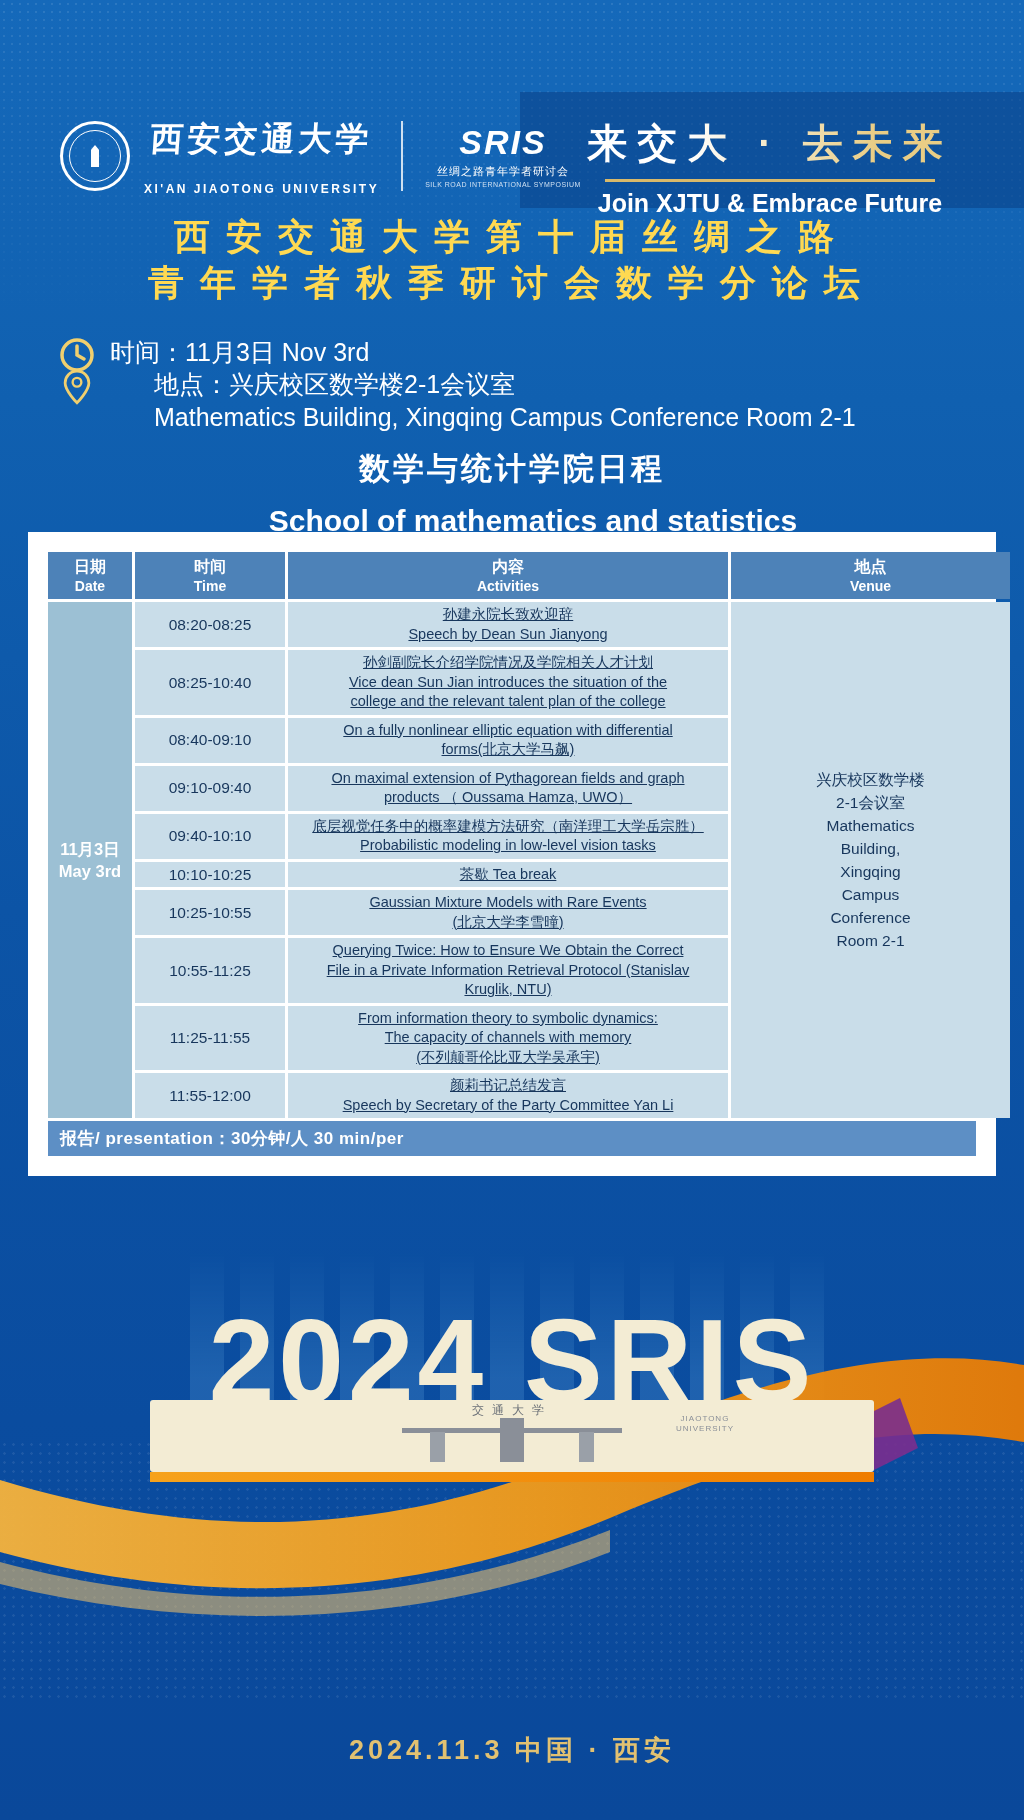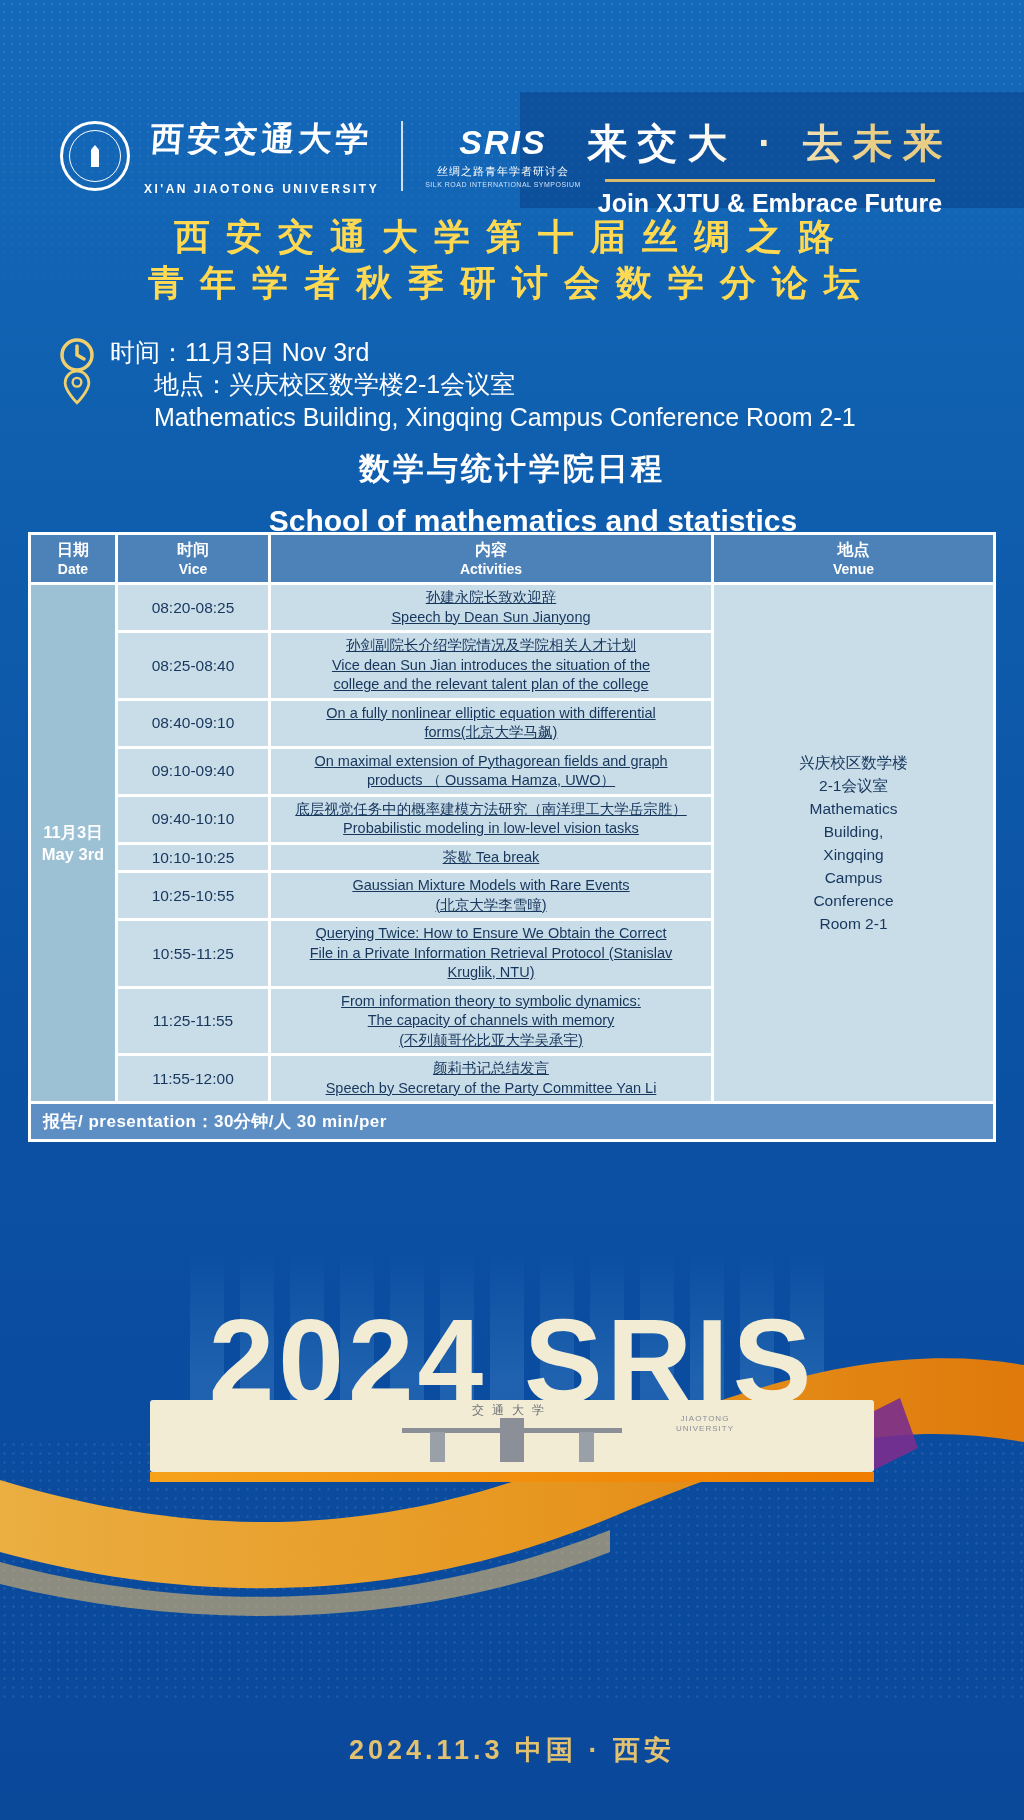--- a/index.html
+++ b/index.html
@@ -48,21 +48,21 @@
   .info-icon{width:38px;height:38px;flex:none;margin-right:14px;}
   .info-text{color:#fff;font-size:25px;line-height:33px;}
 
   
   .section{position:absolute;top:448px;left:0;right:0;text-align:center;color:#fff;font-weight:800;}
   .section .zh{font-size:31px;letter-spacing:3px;}
   .section .en{font-size:30px;margin-top:14px;padding-left:42px;}
 
   
   .table{position:absolute;left:28px;top:532px;width:968px;box-sizing:border-box;
-    background:#fff;padding:3px;display:flex;flex-direction:column;gap:3px;}
+    background:#fff;padding:20px;display:flex;flex-direction:column;gap:3px;}
   .thead,.tgrid{display:grid;grid-template-columns:84px 150px 440px 279px;gap:3px;}
   .th{background:var(--table_header_blue,#4d82b8);color:#fff;text-align:center;
     font-weight:bold;padding:5px 2px;}
   .th .zh{font-size:16px;}
   .th .en{font-size:14px;}
   .cell{background:var(--cell_blue,#c9dde9);color:var(--text_navy,#17365c);
     display:grid;place-items:center;text-align:center;white-space:pre-line;
     font-size:14.5px;line-height:19.5px;padding:3px 6px;}
   .time-cell{grid-column:2;font-size:15.5px;}
   .act-cell{grid-column:3;text-decoration:underline;}
@@ -155,21 +155,21 @@
   </div>
 
   <div class="table">
     <div class="thead">
       <div class="th">
         <div class="zh">日期</div>
         <div class="en">Date</div>
       </div>
       <div class="th">
         <div class="zh">时间</div>
-        <div class="en">Vice</div>
+        <div class="en">Time</div>
       </div>
       <div class="th">
         <div class="zh">内容</div>
         <div class="en">Activities</div>
       </div>
       <div class="th">
         <div class="zh">地点</div>
         <div class="en">Venue</div>
       </div>
     </div>
@@ -181,21 +181,21 @@
 Mathematics
 Building,
 Xingqing
 Campus
 Conference
 Room 2-1</div>
 
     <div class="cell time-cell">08:20-08:25</div>
         <div class="cell act-cell">孙建永院长致欢迎辞
 Speech by Dean Sun Jianyong</div>
-        <div class="cell time-cell">08:25-08:40</div>
+        <div class="cell time-cell">08:25-10:40</div>
         <div class="cell act-cell">孙剑副院长介绍学院情况及学院相关人才计划
 Vice dean Sun Jian introduces the situation of the
 college and the relevant talent plan of the college</div>
         <div class="cell time-cell">08:40-09:10</div>
         <div class="cell act-cell">On a fully nonlinear elliptic equation with differential
 forms(北京大学马飙)</div>
         <div class="cell time-cell">09:10-09:40</div>
         <div class="cell act-cell">On maximal extension of Pythagorean fields and graph
 products （ Oussama Hamza, UWO）</div>
         <div class="cell time-cell">09:40-10:10</div>

